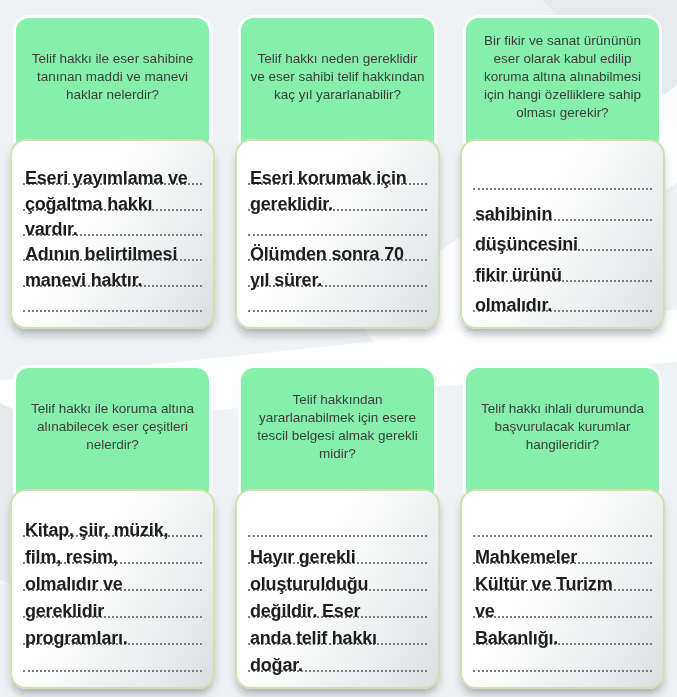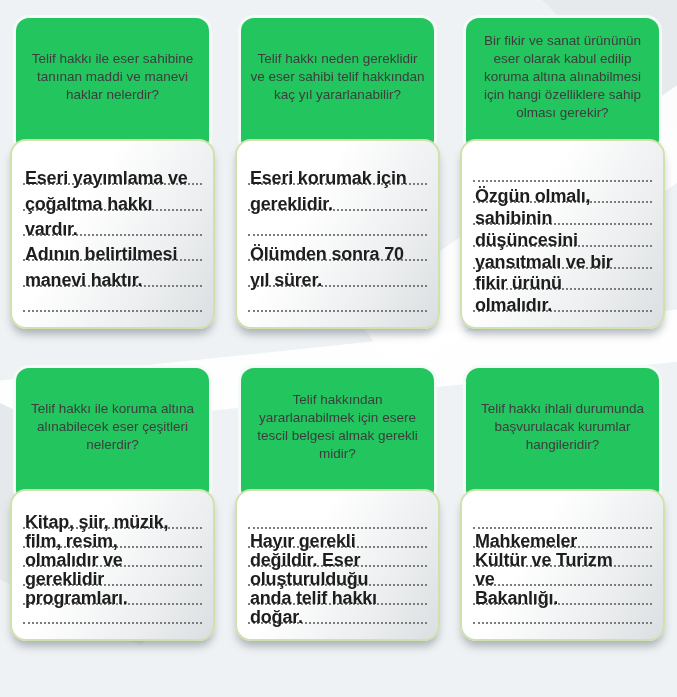--- a/index.html
+++ b/index.html
@@ -39,21 +39,21 @@
     grid-template-columns:repeat(3,205px);
     column-gap:20px;
     row-gap:36px;
     padding:15px 0 0 10px;
   }
   .card{display:flex;flex-direction:column;}
 
   .card-header{
     height:140px;
     margin:0 3px;
-    background:#22c55e;
+    background:#86efac;
     border:3px solid rgba(255,255,255,0.95);
     border-radius:16px;
     box-sizing:border-box;
     display:flex;align-items:center;justify-content:flex-end;
     padding:6px 8px 22px 8px;
   }
   .question{
     margin:0;
     text-align:center;
     font-size:13.5px;
@@ -66,21 +66,21 @@
     margin-top:-16px;
     border:2px solid #cfe1ad;
     border-radius:16px;
     box-sizing:border-box;
     background:linear-gradient(120deg,#ffffff 35%,#eceeef 72%,#dbdfe1 100%);
     box-shadow:0 7px 9px -2px rgba(85,95,105,0.45);
     padding:24px 10px 10px 10px;
     display:flex;flex-direction:column;
   }
   .row1 .card-body{height:190px;}
-  .row2 .card-body{height:152px;}
+  .row2 .card-body{height:200px;}
 
   .line{flex:1 1 0;position:relative;}
   .line::after{
     content:"";
     position:absolute;left:1px;right:1px;bottom:5px;
     border-bottom:2px dotted #7c7c7c;
   }
   .ans{
     position:absolute;left:3px;bottom:1px;z-index:1;
     font-weight:bold;
@@ -154,32 +154,26 @@
 
   <div class="card row1">
     <div class="card-header">
       <p class="question">Bir fikir ve sanat ürününün eser olarak kabul edilip koruma altına alınabilmesi için hangi özelliklere sahip olması gerekir?</p>
     </div>
     <div class="card-body">
       <div class="line">
           <span class="ans"></span>
         </div>
       <div class="line">
-          <span class="ans">Özgün olmalı,</span>
-        </div>
-      <div class="line">
           <span class="ans">sahibinin</span>
         </div>
       <div class="line">
           <span class="ans">düşüncesini</span>
         </div>
       <div class="line">
-          <span class="ans">yansıtmalı ve bir</span>
-        </div>
-      <div class="line">
           <span class="ans">fikir ürünü</span>
         </div>
       <div class="line">
           <span class="ans">olmalıdır.</span>
         </div>
     </div>
   </div>
 
   <div class="card row2">
     <div class="card-header">
@@ -212,26 +206,26 @@
       <p class="question">Telif hakkından yararlanabilmek için esere tescil belgesi almak gerekli midir?</p>
     </div>
     <div class="card-body">
       <div class="line">
           <span class="ans"></span>
         </div>
       <div class="line">
           <span class="ans">Hayır gerekli</span>
         </div>
       <div class="line">
+          <span class="ans">oluşturulduğu</span>
+        </div>
+      <div class="line">
           <span class="ans">değildir. Eser</span>
         </div>
       <div class="line">
-          <span class="ans">oluşturulduğu</span>
-        </div>
-      <div class="line">
           <span class="ans">anda telif hakkı</span>
         </div>
       <div class="line">
           <span class="ans">doğar.</span>
         </div>
     </div>
   </div>
 
   <div class="card row2">
     <div class="card-header">

